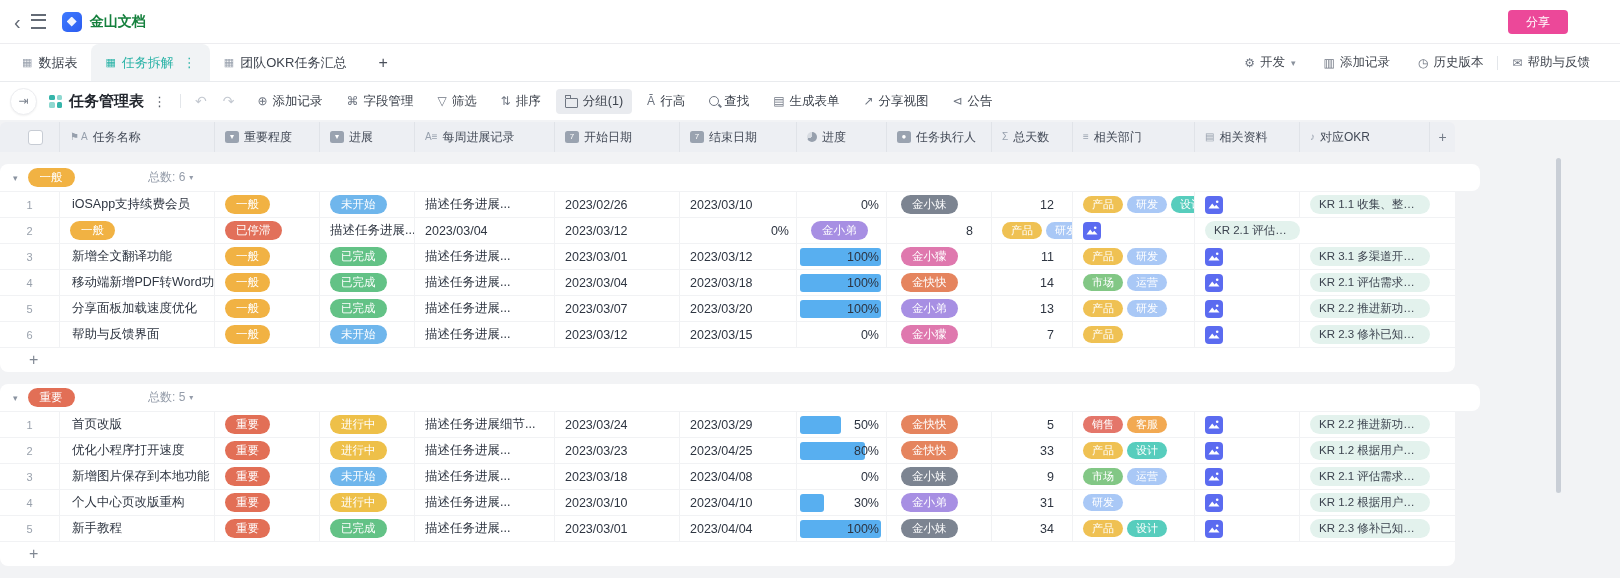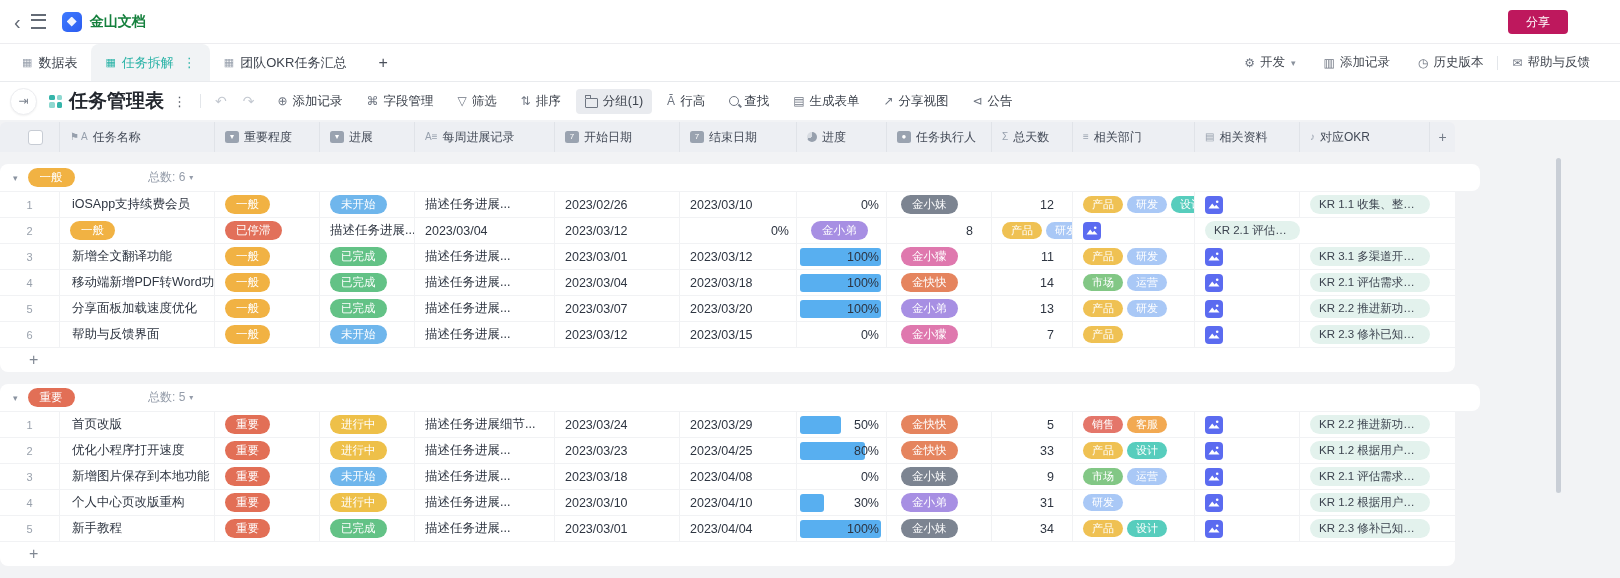--- a/index.html
+++ b/index.html
@@ -6,42 +6,42 @@
   html,body{margin:0;padding:0;}
   body{width:1620px;height:578px;background:#f2f3f5;font-family:"Liberation Sans",sans-serif;overflow:hidden;position:relative;}
   
   .topbar{height:44px;background:#fff;border-bottom:1px solid #ededf0;display:flex;align-items:center;padding-left:14px;box-sizing:border-box;}
   .icon-back{font-size:20px;color:#646b76;margin-right:10px;line-height:1;cursor:default;}
   .icon-menu{width:15px;height:11px;border-top:2px solid #646b76;border-bottom:2px solid #646b76;position:relative;display:inline-block;}
   .icon-menu::after{content:'';position:absolute;left:0;right:0;top:2.5px;height:2px;background:#646b76;}
   .logo{width:20px;height:20px;border-radius:5px;background:linear-gradient(135deg,#3f7bff,#2b5bf0);margin:0 8px 0 16px;position:relative;flex:none;}
   .logo::after{content:'';position:absolute;inset:5px;background:#fff;opacity:.92;clip-path:polygon(50% 0,100% 50%,50% 100%,0 50%);}
   .doc-title{font-size:14px;font-weight:bold;color:#15803d;}
-  .share-btn{margin-left:auto;margin-right:52px;background:#be185d;color:#fff;font-size:12px;padding:6px 18px;border-radius:4px;border:none;line-height:1;}
+  .share-btn{margin-left:auto;margin-right:52px;background:#ec4899;color:#fff;font-size:12px;padding:6px 18px;border-radius:4px;border:none;line-height:1;}
   
   .tabbar{height:38px;background:#fff;border-bottom:1px solid #e9ebee;display:flex;align-items:stretch;padding-left:8px;box-sizing:border-box;}
   .tabs{display:flex;align-items:stretch;}
   .sheet-tab{display:flex;align-items:center;gap:6px;padding:0 14px;font-size:13px;color:#3d434d;}
   .tab-icon{color:#9aa2ae;font-size:11px;}
   .sheet-tab.active{background:#f1f3f5;border-radius:8px 8px 0 0;color:#2bb3a7;}
   .sheet-tab.active .tab-icon{color:#2bb3a7;}
   .tab-more{color:#2bb3a7;font-size:13px;margin-left:3px;}
   .tab-add{display:flex;align-items:center;padding:0 18px;color:#4a505b;font-size:16px;}
   .tab-actions{margin-left:auto;display:flex;align-items:center;padding-right:16px;}
   .tab-action{display:flex;align-items:center;gap:5px;font-size:12.5px;color:#41464f;padding:0 14px;}
   .aicon{color:#6f7682;font-size:12px;}
   .tab-caret{font-size:9px;color:#8a919c;margin-left:1px;}
   .vdiv{width:1px;height:14px;background:#e3e6ea;}
   
   .toolbar{height:38px;background:#fff;display:flex;align-items:center;padding-left:10px;box-sizing:border-box;}
   .circle-btn{width:25px;height:25px;border-radius:50%;border:1px solid #ecedf0;background:#fff;display:flex;align-items:center;justify-content:center;color:#7d8490;font-size:12px;box-shadow:0 1px 2px rgba(0,0,0,.05);flex:none;}
   .sheet-head{display:flex;align-items:center;gap:7px;margin-left:12px;}
   .icon-grid{width:13px;height:13px;display:grid;grid-template-columns:1fr 1fr;grid-template-rows:1fr 1fr;gap:2px;}
   .icon-grid span{border-radius:1.5px;}
-  .sheet-title{font-size:19px;font-weight:bold;color:#23272e;}
+  .sheet-title{font-size:15px;font-weight:bold;color:#23272e;}
   .sheet-more{color:#565c66;font-size:13px;margin-left:2px;}
   .toolbar .vdiv{margin:0 14px;}
   .undo-redo{display:flex;gap:16px;color:#c4c9d1;font-size:14px;}
   .tbtns{display:flex;align-items:center;margin-left:14px;}
   .tbtn{display:flex;align-items:center;gap:5px;font-size:12.5px;color:#3b414b;padding:4px 9px;border-radius:4px;margin-right:6px;white-space:nowrap;}
   .tbtn.active{background:#e9ebef;}
   .tglyph{color:#6f7682;font-size:12px;line-height:1;}
   .icon-mag{width:8px;height:8px;border:1.5px solid #6f7682;border-radius:50%;position:relative;display:inline-block;}
   .icon-mag::after{content:'';position:absolute;width:4px;height:1.5px;background:#6f7682;transform:rotate(45deg);right:-3.5px;bottom:-1px;}
   .icon-folder{width:11px;height:8px;border:1.2px solid #6f7682;border-radius:1px;position:relative;display:inline-block;margin-top:3px;}

